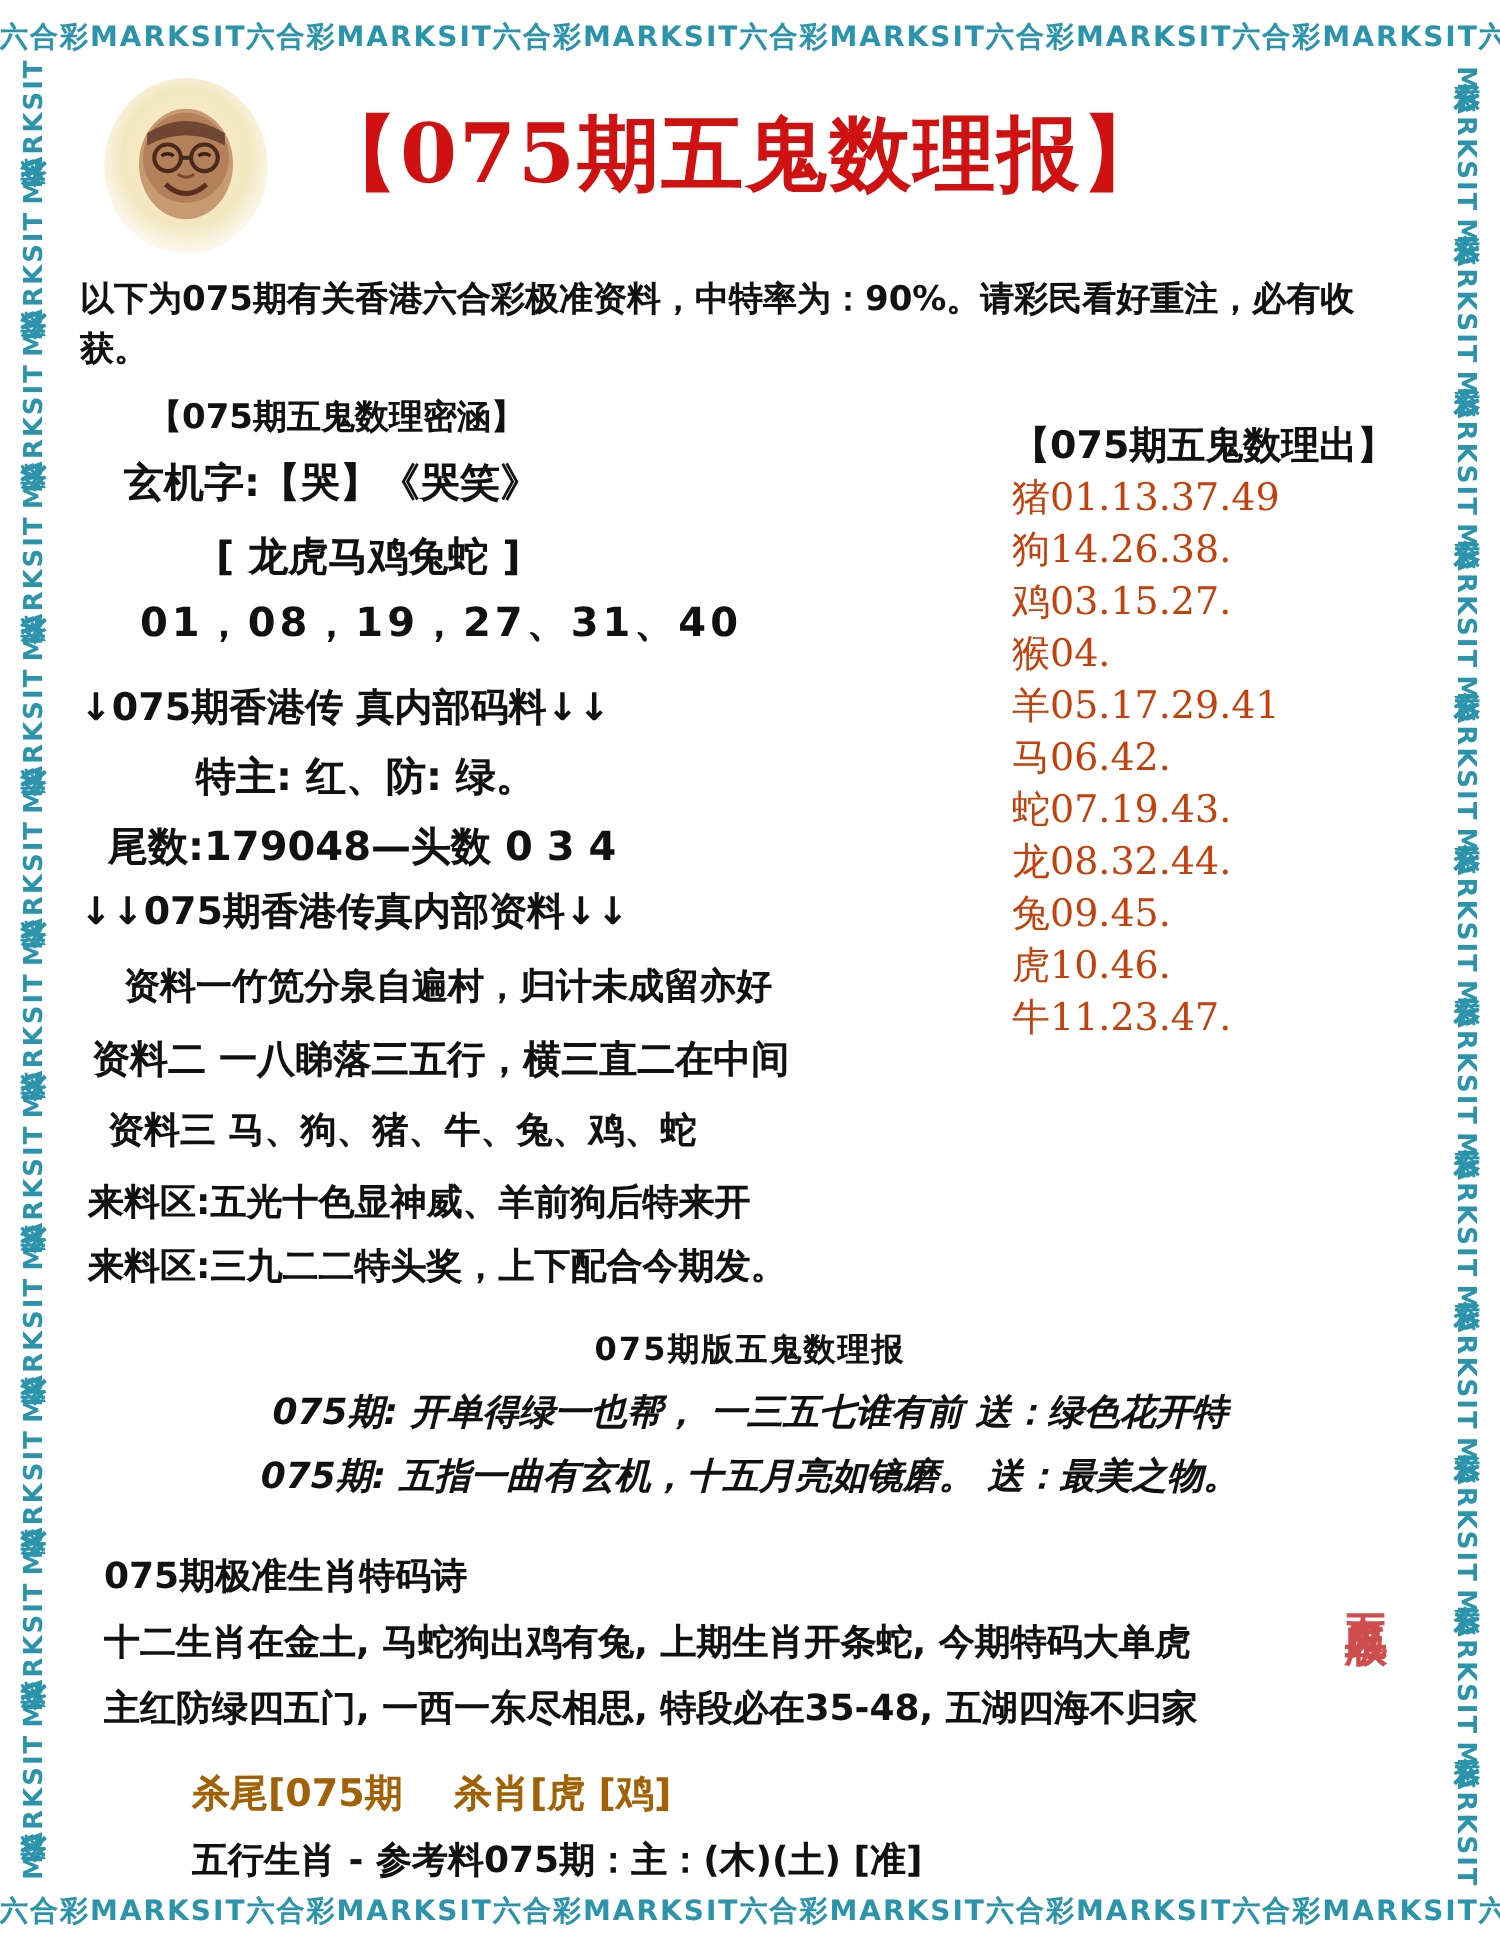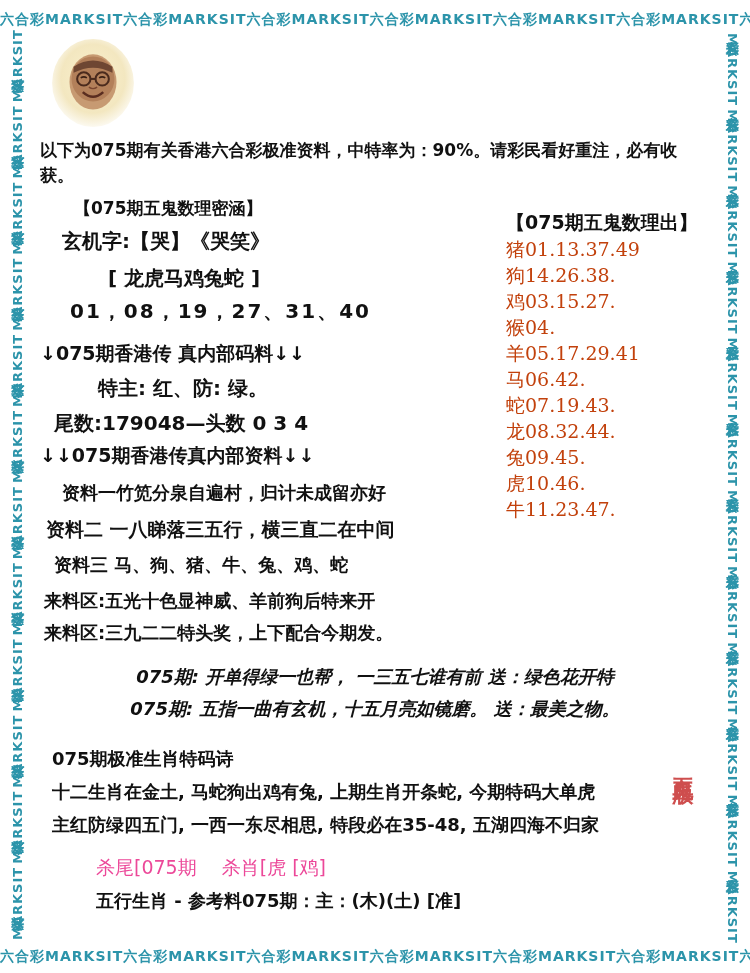--- a/index.html
+++ b/index.html
@@ -49,21 +49,21 @@
   .mid-title { font-size:16px; font-weight:bold; color:#111; letter-spacing:1px; }
   .mid-line { font-size:18px; font-weight:bold; color:#111; margin-top:8px; white-space:nowrap;font-style:italic; }
 
   .poem { position:relative; margin-top:26px; padding-left:14px; }
   .poem-title { font-size:18px; font-weight:bold; color:#111; }
   .poem-line { font-size:18px; font-weight:bold; color:#111; margin-top:9px; white-space:nowrap; }
   .seal { position:absolute; color:#c32222; font-weight:bold; opacity:.8; writing-mode:vertical-rl; text-align:center; line-height:1.05; pointer-events:none; }
   .seal-a { right:18px; top:14px; font-size:21px; letter-spacing:2px; }
 
   .bottom { margin-top:18px; }
-  .bt0 { font-size:19px; font-weight:normal; color:#ec4899; padding-left:58px; }
+  .bt0 { font-size:19px; font-weight:bold; color:#a16207; padding-left:58px; }
   .bt1 { font-size:18px; font-weight:bold; color:#111; padding-left:58px; margin-top:8px; }
 </style>
 </head>
 <body>
 
 <div class="page">
 
   <div class="b-edge b-top">六合彩MARKSIT六合彩MARKSIT六合彩MARKSIT六合彩MARKSIT六合彩MARKSIT六合彩MARKSIT六合彩MARKSIT六合彩MARKSIT六合彩MARKSIT六合彩MARKSIT六合彩MARKSIT六合彩MARKSIT</div>
   <div class="b-edge b-bottom">六合彩MARKSIT六合彩MARKSIT六合彩MARKSIT六合彩MARKSIT六合彩MARKSIT六合彩MARKSIT六合彩MARKSIT六合彩MARKSIT六合彩MARKSIT六合彩MARKSIT六合彩MARKSIT六合彩MARKSIT</div>
   <div class="b-edge b-left">六合彩MARKSIT六合彩MARKSIT六合彩MARKSIT六合彩MARKSIT六合彩MARKSIT六合彩MARKSIT六合彩MARKSIT六合彩MARKSIT六合彩MARKSIT六合彩MARKSIT六合彩MARKSIT六合彩MARKSIT六合彩MARKSIT六合彩MARKSIT</div>
@@ -85,20 +85,21 @@
         <ellipse cx="42" cy="40" rx="21" ry="22" fill="#b3805a"></ellipse>
         <path d="M23 34 Q42 24 61 34 L61 28 Q42 16 23 28 Z" fill="#6e4632"></path>
         <circle cx="33" cy="40" r="6.5" fill="none" stroke="#4a2a1d" stroke-width="2"></circle>
         <circle cx="51" cy="40" r="6.5" fill="none" stroke="#4a2a1d" stroke-width="2"></circle>
         <line x1="39.5" y1="40" x2="44.5" y2="40" stroke="#4a2a1d" stroke-width="2"></line>
         <path d="M30 39 q3 -2 6 0" stroke="#3a2015" stroke-width="1.6" fill="none"></path>
         <path d="M48 39 q3 -2 6 0" stroke="#3a2015" stroke-width="1.6" fill="none"></path>
         <path d="M32 53 q10 9 20 0" stroke="#5a2d20" stroke-width="2.4" fill="none"></path>
         <path d="M38 48 q4 3 8 0" stroke="#7a4630" stroke-width="1.4" fill="none"></path>
       </svg>
+      <div class="main-title">【075期五鬼数理报】</div>
     </div>
 
     <div class="intro">以下为075期有关香港六合彩极准资料，中特率为：90%。请彩民看好重注，必有收获。</div>
 
     <div class="columns">
       <div class="col-left">
         <div class="sec-title l0">【075期五鬼数理密涵】</div>
         <div class="l-line l1">玄机字:【哭】《哭笑》</div>
         <div class="l-line l2">[ 龙虎马鸡兔蛇 ]</div>
         <div class="l-line l3">01，08，19，27、31、40</div>
@@ -123,20 +124,21 @@
         <div class="zodiac-item">马06.42.</div>
         <div class="zodiac-item">蛇07.19.43.</div>
         <div class="zodiac-item">龙08.32.44.</div>
         <div class="zodiac-item">兔09.45.</div>
         <div class="zodiac-item">虎10.46.</div>
         <div class="zodiac-item">牛11.23.47.</div>
       </div>
     </div>
 
     <div class="mid">
+      <div class="mid-title">075期版五鬼数理报</div>
       <div class="mid-line">075期: 开单得绿一也帮，  一三五七谁有前   送：绿色花开特</div>
       <div class="mid-line">075期: 五指一曲有玄机，十五月亮如镜磨。  送：最美之物。</div>
     </div>
 
     <div class="poem">
       <div class="poem-title">075期极准生肖特码诗</div>
       <div class="poem-line">十二生肖在金土, 马蛇狗出鸡有兔, 上期生肖开条蛇, 今期特码大单虎</div>
       <div class="poem-line">主红防绿四五门, 一西一东尽相思, 特段必在35-48, 五湖四海不归家</div>
       <div class="seal seal-a">五鬼正版</div>
     </div>

